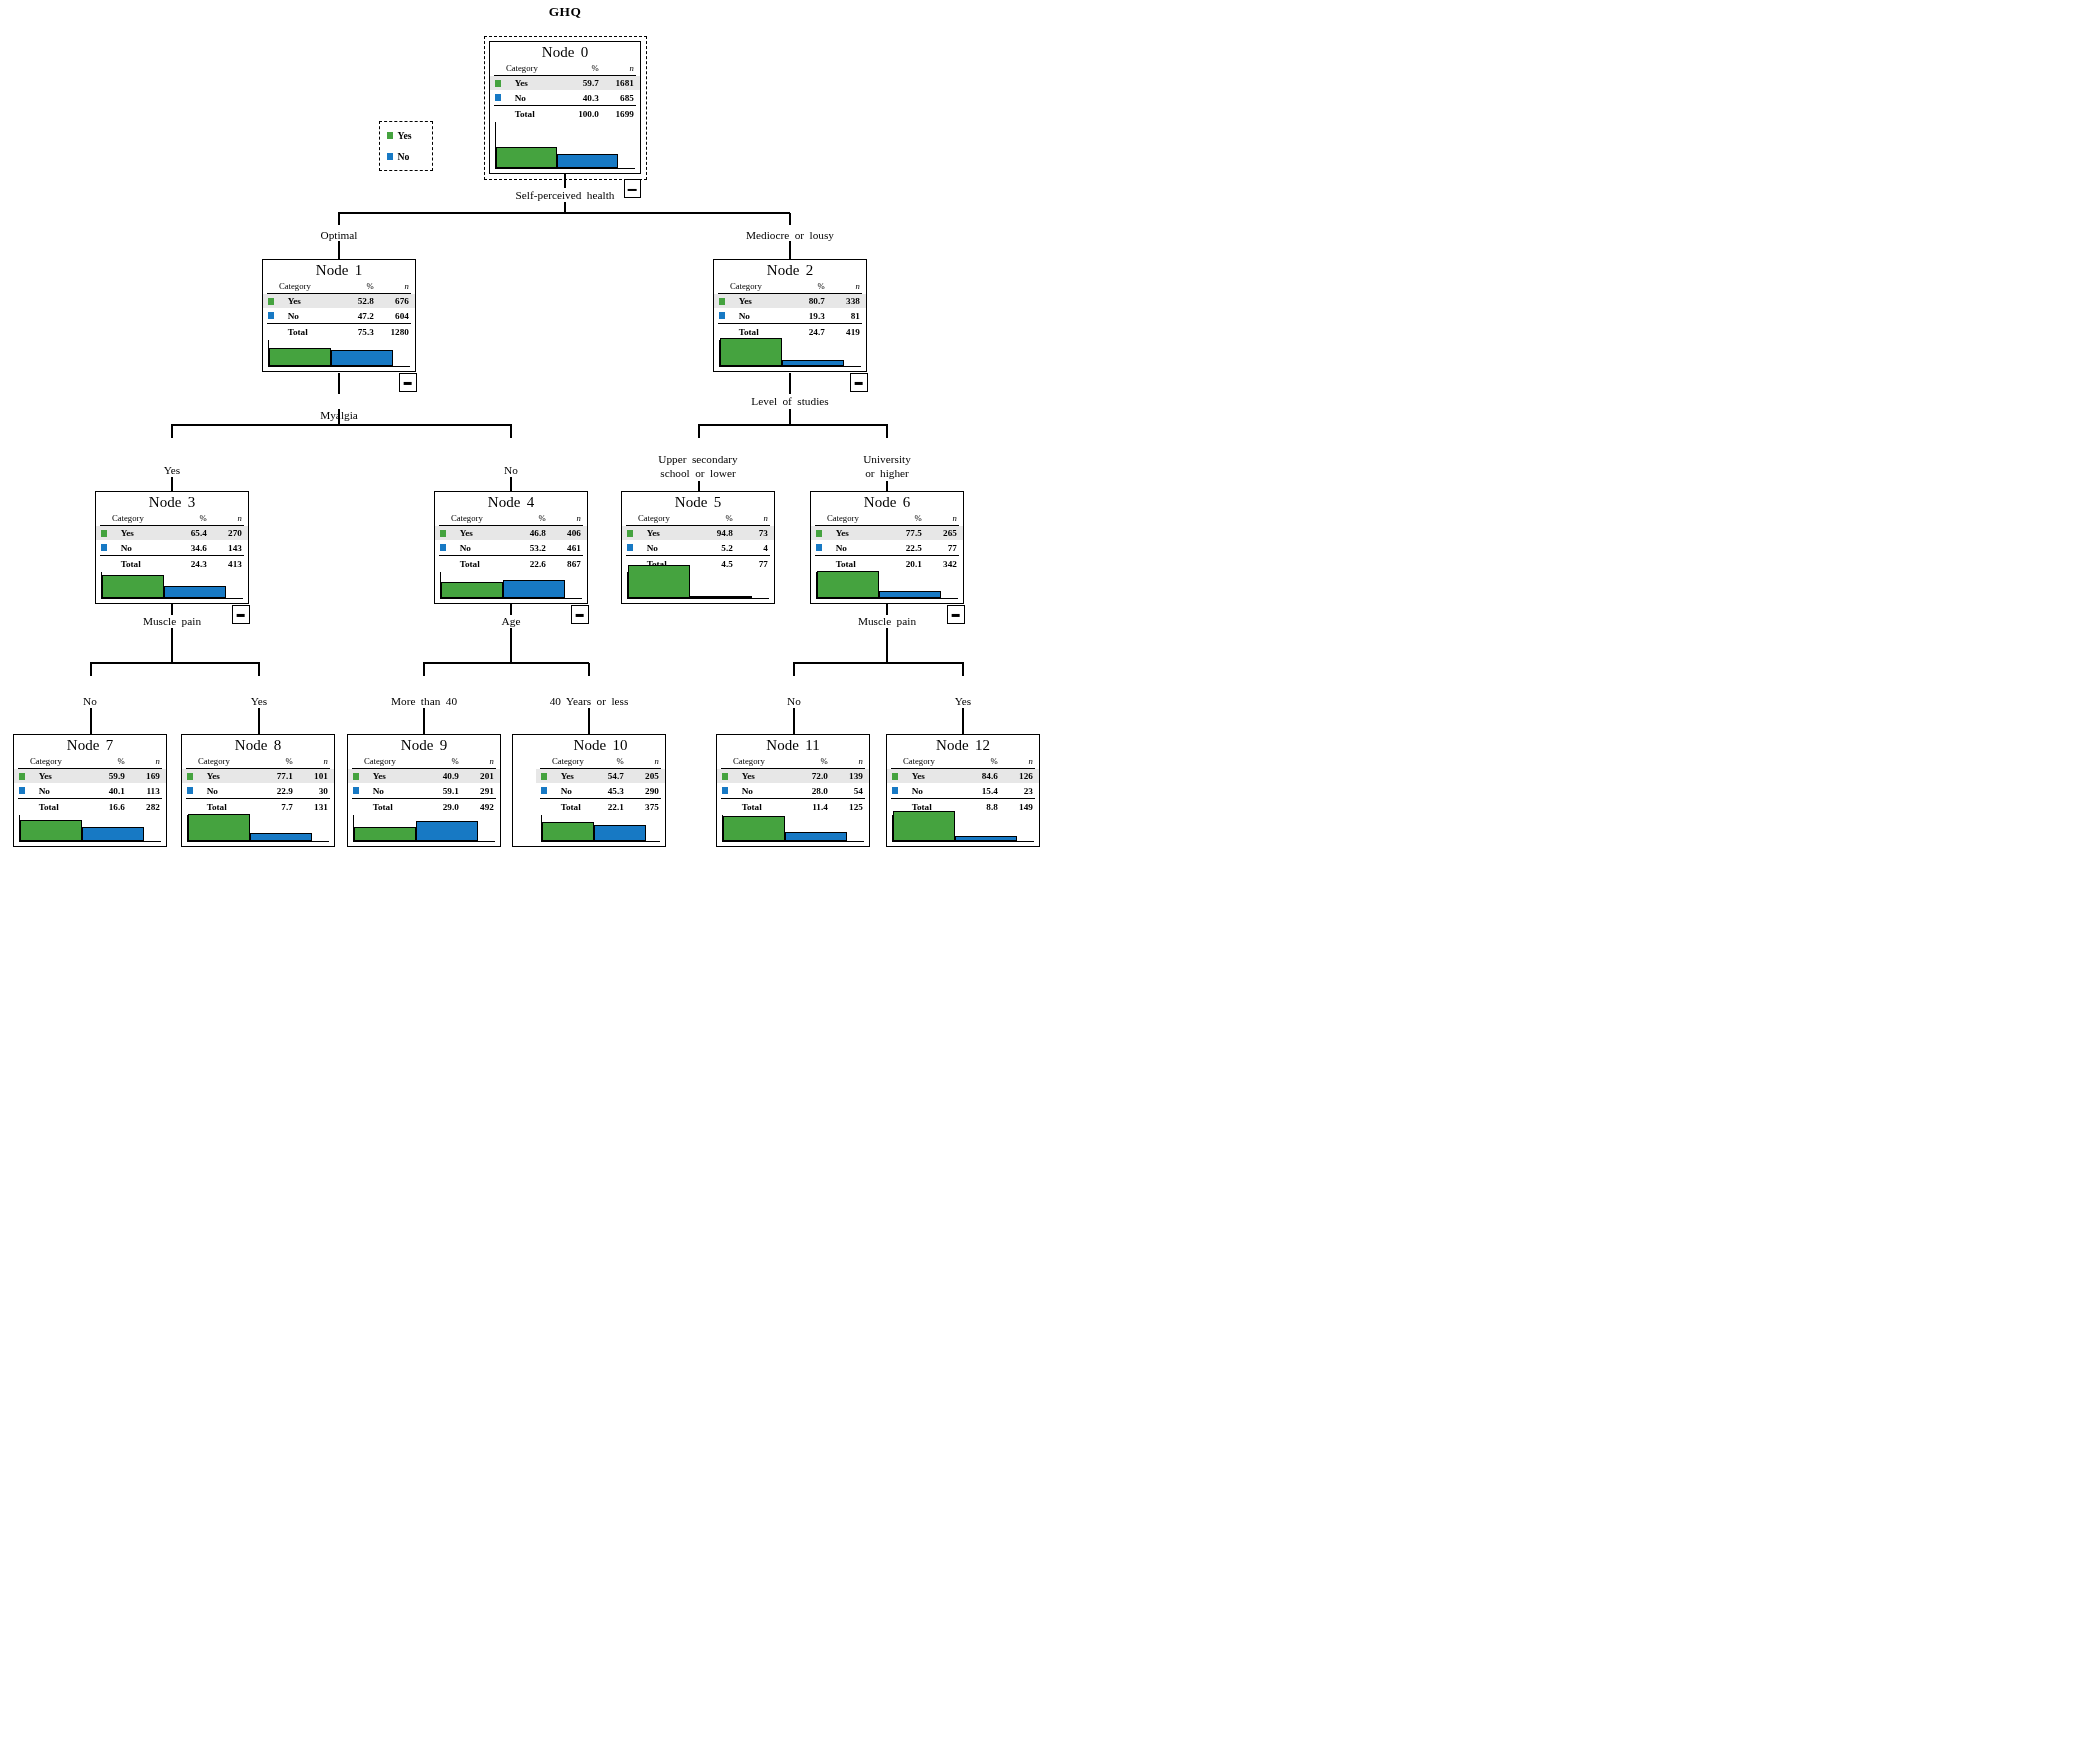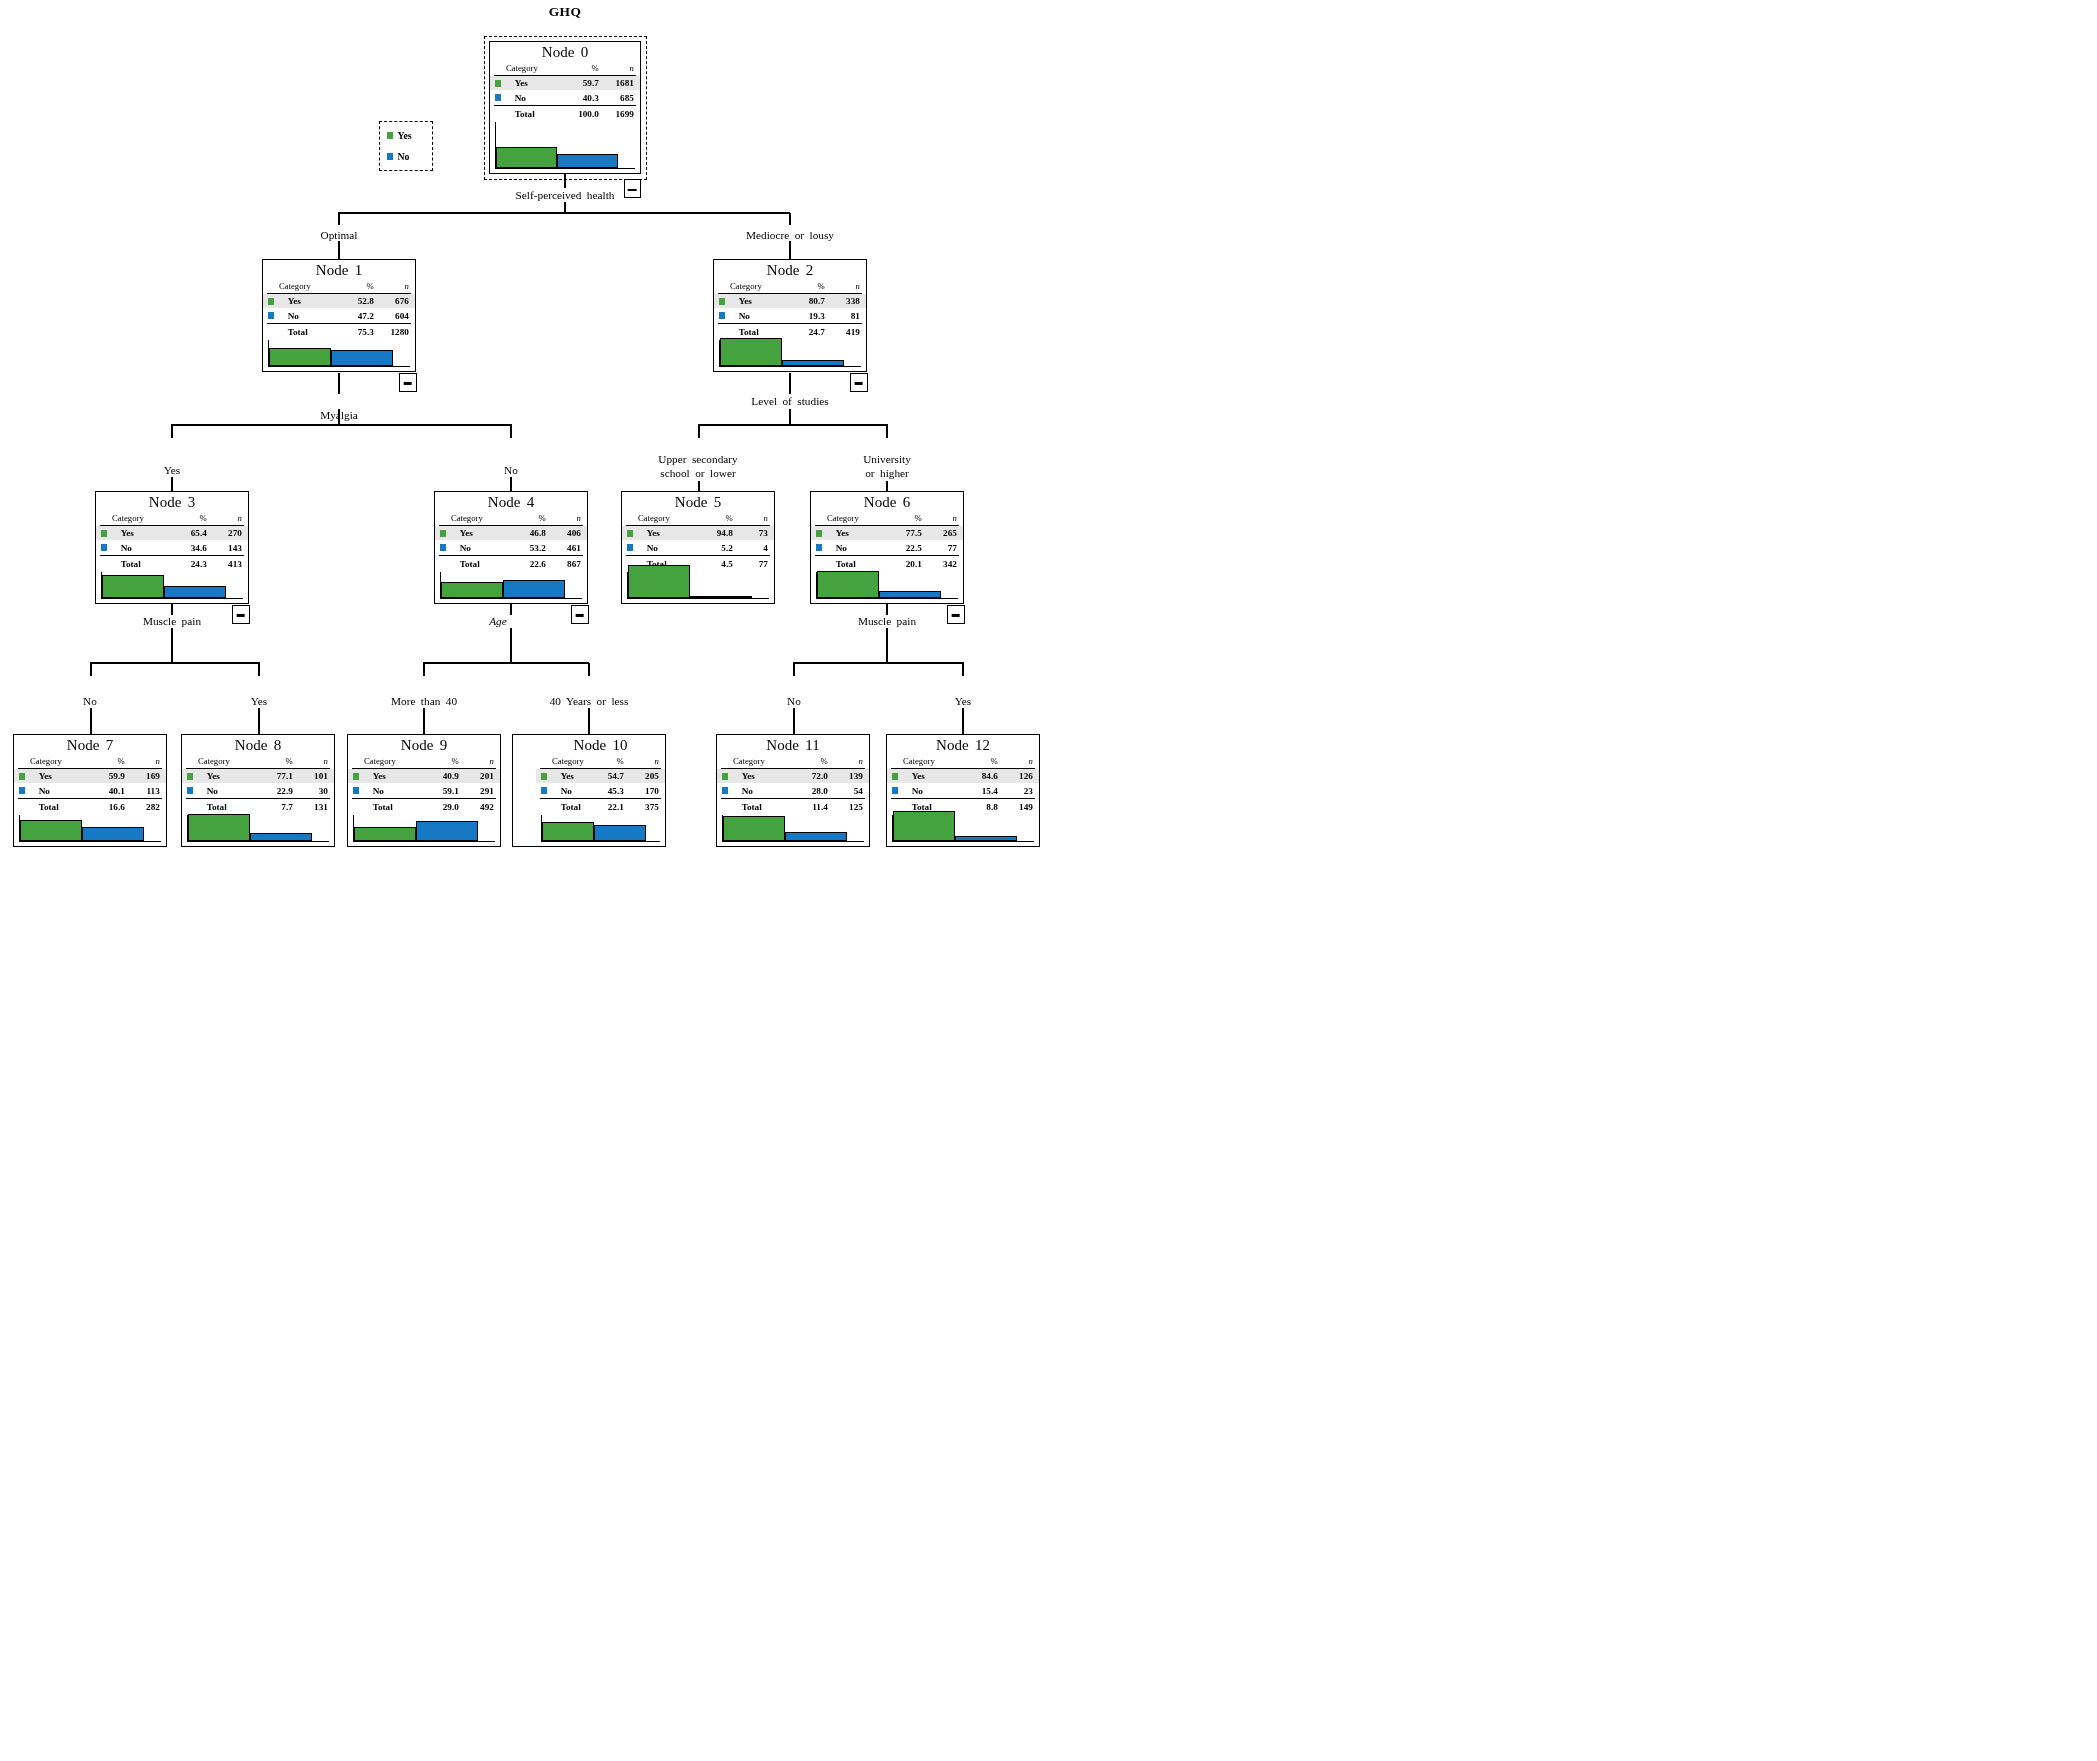--- a/index.html
+++ b/index.html
@@ -71,21 +71,21 @@
     <div class="legend-item">
       <span class="swatch blue" style="background: rgb(23, 121, 196);"></span>
       <span>No</span>
     </div>
   </div>
 
   <div class="slabel" style="left:565px; top:188px;">Self-perceived health</div>
   <div class="slabel" style="left:339px;  top:408px;">Myalgia</div>
   <div class="slabel" style="left:790px; top:394px;">Level of studies</div>
   <div class="slabel" style="left:172px;  top:614px;">Muscle pain</div>
-  <div class="slabel" style="left:498px;  top:614px;font-style:italic;">Age</div>
+  <div class="slabel" style="left:511px;  top:614px;">Age</div>
   <div class="slabel" style="left:887px; top:614px;">Muscle pain</div>
 
   <div class="blabel" style="left:339px;  top:228px;">Optimal</div>
   <div class="blabel" style="left:790px; top:228px;">Mediocre or lousy</div>
   <div class="blabel" style="left:172px;  top:463px;">Yes</div>
   <div class="blabel" style="left:511px;  top:463px;">No</div>
   <div class="blabel" style="left:698px; top:452px;">
     <div>Upper secondary</div>
     <div>school or lower</div>
   </div>
@@ -463,21 +463,21 @@
     <div class="tr data hl">
       <span class="swatch green" style="background: rgb(69, 163, 63);"></span>
       <span class="cat">Yes</span>
       <span class="pct">54.7</span>
       <span class="cn">205</span>
     </div>
     <div class="tr data">
       <span class="swatch blue" style="background: rgb(23, 121, 196);"></span>
       <span class="cat">No</span>
       <span class="pct">45.3</span>
-      <span class="cn">170</span>
+      <span class="cn">290</span>
     </div>
     <div class="rule"></div>
     <div class="tr data">
       <span class="swatch hiddenb"></span>
       <span class="cat">Total</span>
       <span class="pct">22.1</span>
       <span class="cn">375</span>
     </div>
     <div class="chart">
       <div class="bar yes" style="height: 19px; background: rgb(69, 163, 63);"></div>

